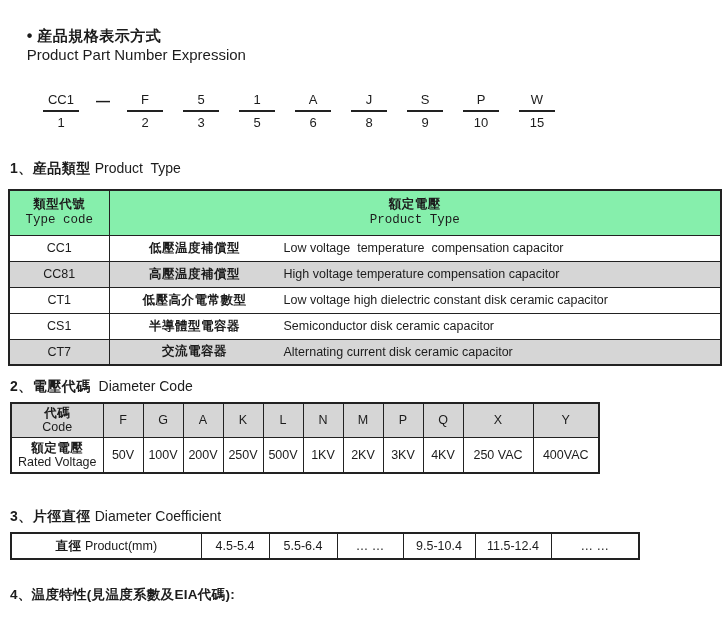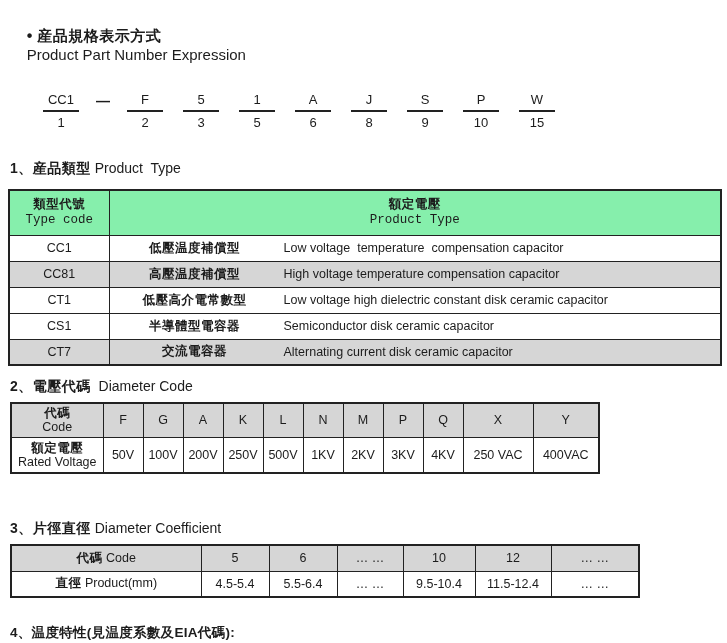--- a/index.html
+++ b/index.html
@@ -54,21 +54,21 @@
 
   
   .sec-heading {
     margin-left: 10px;
     font-size: 14px;
     white-space: pre-wrap;
   }
   .sec-heading .zh { font-weight: bold; letter-spacing: 0.5px; }
   .h1 { margin-top: 30px; }
   .h2 { margin-top: 12px; }
-  .h3 { margin-top: 46px; }
+  .h3 { margin-top: 34px; }
 
   
   table { border-collapse: collapse; table-layout: fixed; }
   td { border: 1.4px solid #222; vertical-align: middle; text-align: center; font-size: 12.5px; }
   tr.gray td, tr.alt td { background: #d6d6d6; }
   .zh-b { font-weight: bold; letter-spacing: 0.5px; }
 
   
   .t1 { margin-left: 8px; margin-top: 11px; width: 714px; border: 2px solid #222; }
   .t1 .hdr td { height: 45px; background: #86efac; line-height: 15px; font-family: Liberation Mono, monospace; }
@@ -270,29 +270,20 @@
     <colgroup>
       <col style="width:190px">
         <col style="width:68px">
         <col style="width:68px">
         <col style="width:66px">
         <col style="width:72px">
         <col style="width:76px">
         <col style="width:88px">
     </colgroup>
     <tbody>
-        <tr class="gray">
-      <td><span class="zh-b">代碼</span> <span>Code</span></td>
-      <td>5</td>
-      <td>6</td>
-      <td>… …</td>
-      <td>10</td>
-      <td>12</td>
-      <td>… …</td>
-    </tr>
     <tr>
       <td><span class="zh-b">直徑</span> <span>Product(mm)</span></td>
       <td>4.5-5.4</td>
       <td>5.5-6.4</td>
       <td>… …</td>
       <td>9.5-10.4</td>
       <td>11.5-12.4</td>
       <td>… …</td>
     </tr>
   </tbody>

